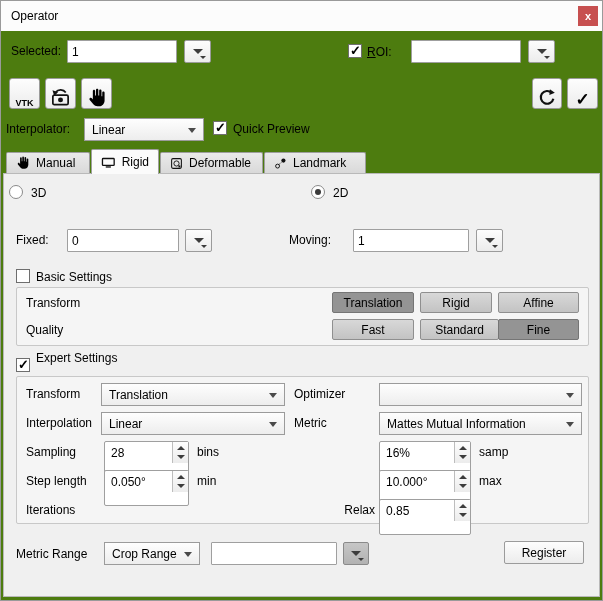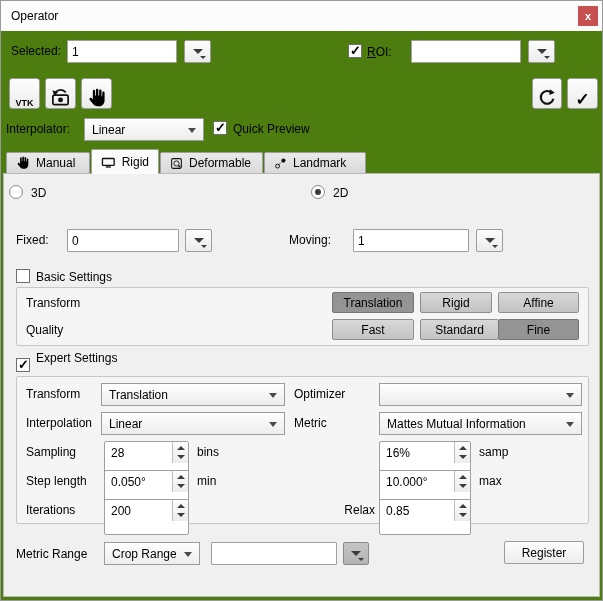--- a/index.html
+++ b/index.html
@@ -213,24 +213,20 @@
     <span class="arrows"></span>
   </div>
   <div class="lbl" style="left:196px;top:473px">min</div>
   <div class="spin" style="left:378px;top:469px;width:92px">
     <span class="val">10.000°</span>
     <span class="arrows"></span>
   </div>
   <div class="lbl" style="left:478px;top:473px">max</div>
 
   <div class="lbl" style="left:25px;top:502px">Iterations</div>
-  <div class="spin" style="left:103px;top:498px;width:85px">
-    <span class="val">200</span>
-    <span class="arrows"></span>
-  </div>
   <div class="lbl" style="left:341px;top:502px;width:33px;text-align:right">Relax</div>
   <div class="spin" style="left:378px;top:498px;width:92px">
     <span class="val">0.85</span>
     <span class="arrows"></span>
   </div>
 
   <div class="lbl" style="left:15px;top:546px">Metric Range</div>
   <div class="combo" style="left:103px;top:541px;width:96px">
     <span>Crop Range</span><span class="arr"></span>
   </div>

